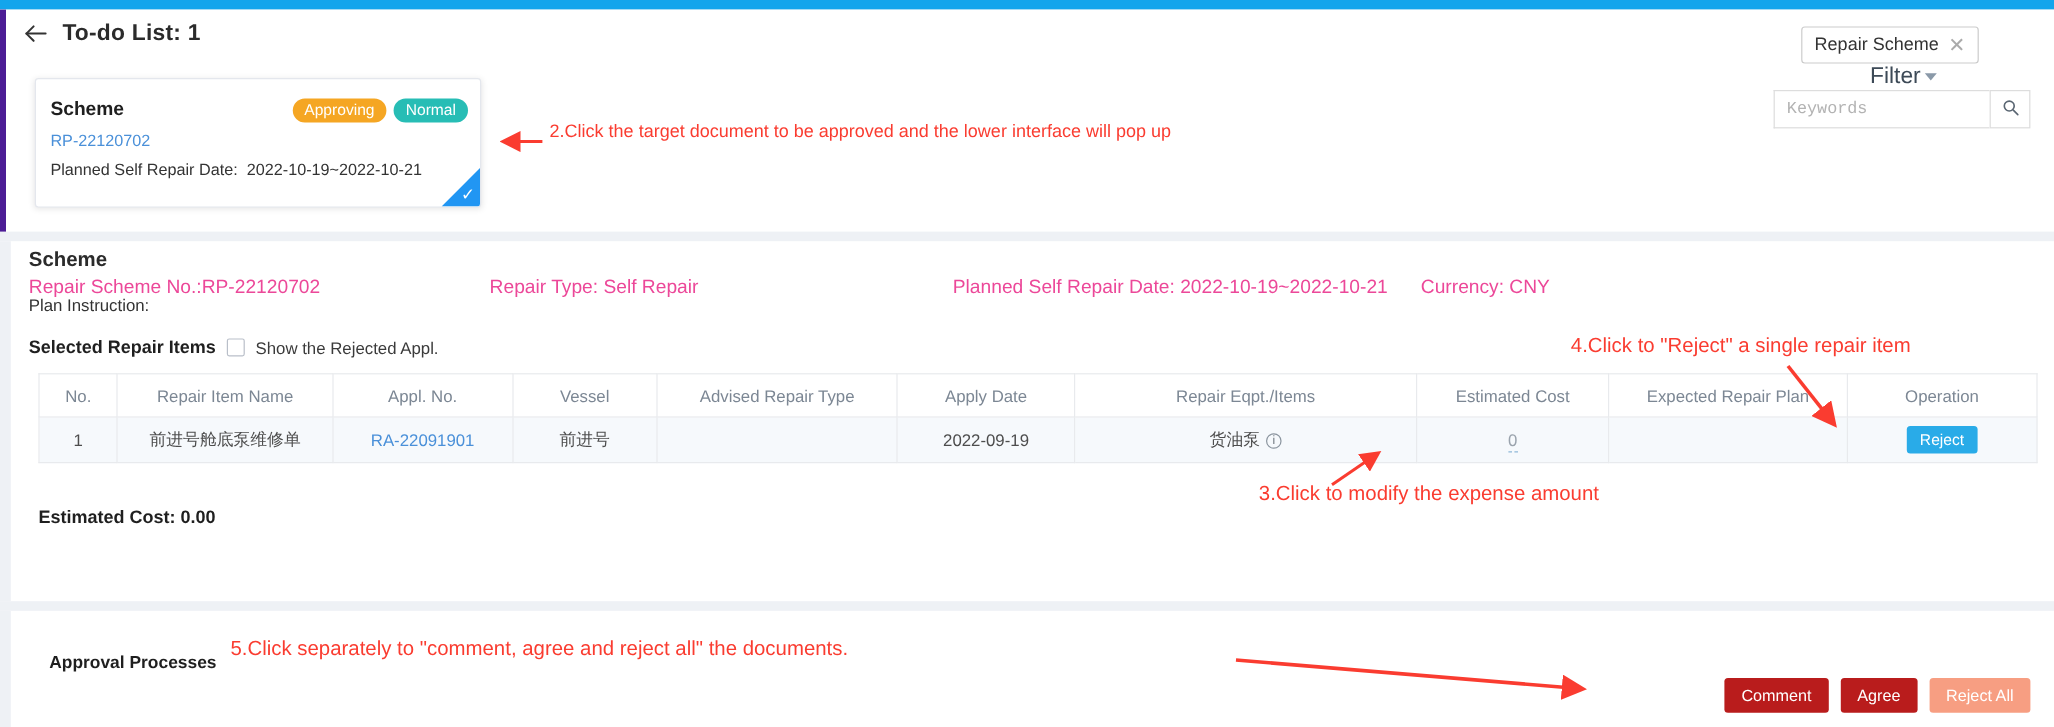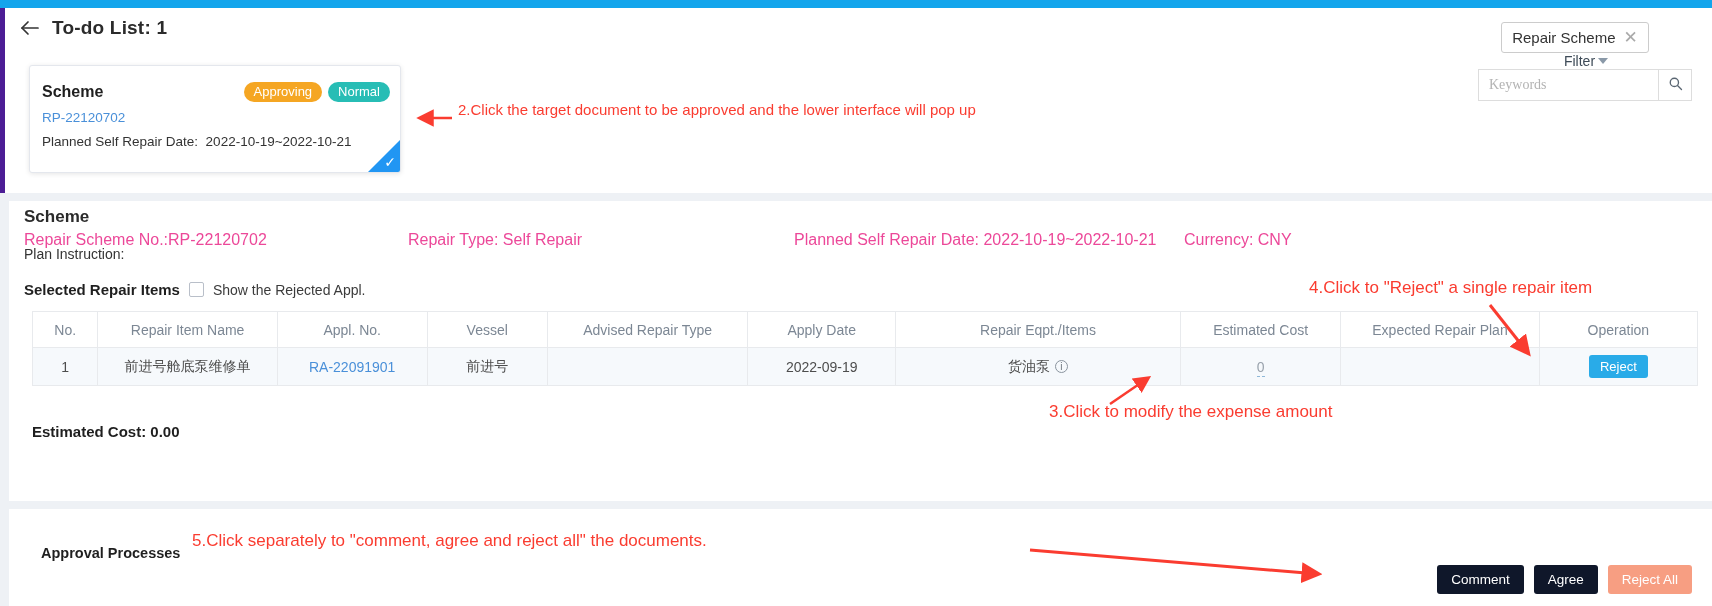--- a/index.html
+++ b/index.html
@@ -37,35 +37,35 @@
     position:absolute; right:20px; top:14px; display:flex; align-items:center;flex-direction:column;
   }
   .tag-box {
     display:flex; align-items:center; gap:8px;
     border:1px solid #ccc; border-radius:3px;
     padding:5px 10px; font-size:15px; color:#333;
     background:#fff; height:31px;
   }
   .tag-x { color:#aaa; font-size:17px; line-height:1; cursor:pointer; }
   .filter-btn {
-    margin-left:22px; font-size:14px; color:#3d4a57; display:flex; align-items:center;
+    margin-left:22px; font-size:19px; color:#3d4a57; display:flex; align-items:center;
     cursor:pointer;
   }
   .caret-down {
     display:inline-block; margin-left:3px;
     border-left:5px solid transparent; border-right:5px solid transparent;
     border-top:6px solid #8a99a8;
   }
   .search-wrap {
     margin-left:20px; display:flex; height:32px; align-items:stretch;
   }
   .search-input {
     width:180px; border:1px solid #ddd; border-right:none;
     padding:0 10px; font-size:14px; color:#333; outline:none;
-    font-family:Liberation Serif, serif; background:#fff;
+    font-family:Liberation Mono, monospace; background:#fff;
   }
   .search-input::placeholder { color:#b3b3b3; }
   .search-btn {
     width:34px; border:1px solid #ddd; background:#fff; cursor:pointer;
     display:flex; align-items:center; justify-content:center;
   }
 
   
   .scheme-card {
     position:absolute; left:24px; top:57px; width:372px; height:108px;
@@ -178,21 +178,21 @@
   .approval-label {
     position:absolute; left:32px; top:36px; font-size:14.5px; font-weight:bold; color:#1f1f1f;
   }
   .bot-actions {
     position:absolute; right:20px; top:56px; display:flex; gap:10px;
   }
   .btn {
     border:none; border-radius:3px; color:#fff; font-size:13.5px;
     padding:7px 14px; cursor:pointer; font-family:"Liberation Sans", sans-serif;
   }
-  .btn-blue { background:#0f172a; }
+  .btn-blue { background:#b91c1c; }
   .btn-salmon { background:#f79e82; }
 
   
   .anno {
     position:absolute; color:#fa3c30; font-size:15px; white-space:nowrap;
     font-family:"Liberation Sans", sans-serif;
   }
   .a2 { left:458px; top:101px; }
   .a4 { left:1309px; top:278px; font-size:17px; }
   .a3 { left:1049px; top:402px; font-size:17px; }

